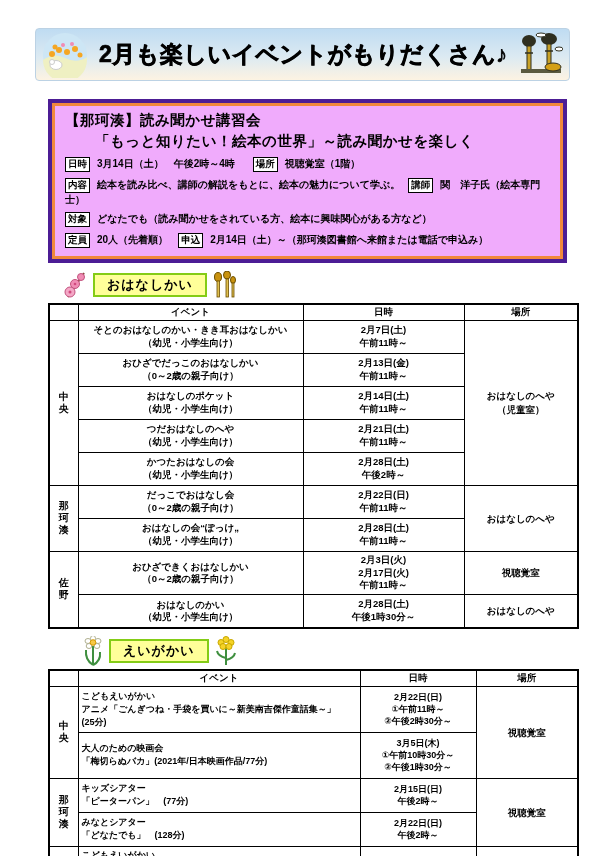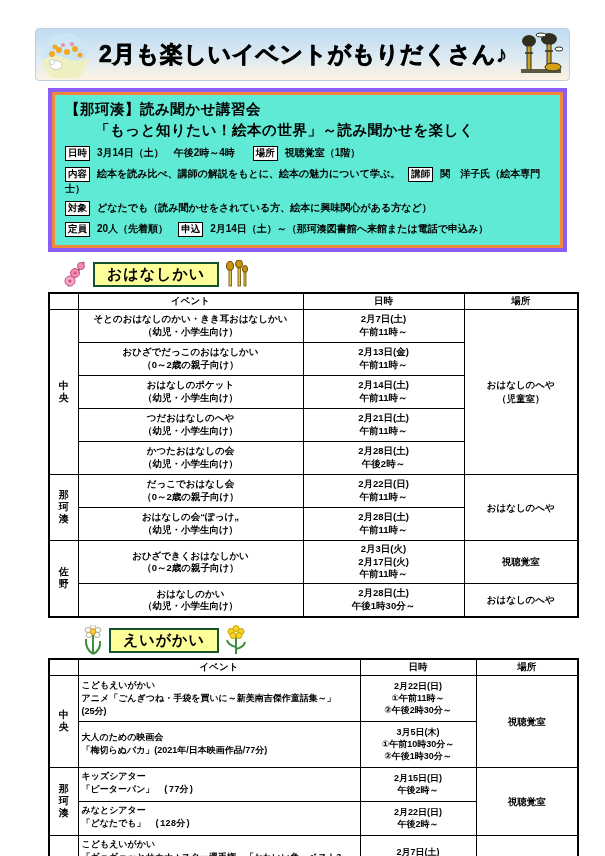--- a/index.html
+++ b/index.html
@@ -19,37 +19,37 @@
     display:flex; align-items:center; padding:0 6px;
   }
   .banner-title {
     flex:1; text-align:center;
     font-size:23px; font-weight:bold; letter-spacing:0.5px;
     -webkit-text-stroke:0.7px #000;
     white-space:nowrap;
   }
 
   
-  .notice-outer { margin:7px 38px 0 48px; border:4px solid #8b5cf6; background:#5eead4; }
+  .notice-outer { margin:18px 38px 0 48px; border:4px solid #4c1d95; background:#f0abfc; }
   .notice-inner { border:3px solid #f0883c; padding:5px 10px 8px 10px; }
   .n-title1 { font-size:14.5px; font-weight:bold; letter-spacing:0.5px; }
   .n-title2 { font-size:14.5px; font-weight:bold; letter-spacing:0.5px; margin:2px 0 4px 30px; }
   .n-line { font-size:10px; font-weight:bold; margin-top:6px; line-height:1.35; }
   .tag {
     display:inline-block; border:1px solid #000; background:#fff;
     padding:0 2px; margin-right:7px; font-size:9.5px; font-weight:bold;
   }
   .gap { display:inline-block; width:18px; }
 
   
   .section-row { display:flex; align-items:center; gap:5px; margin:8px 0 3px 62px; height:29px; }
   .section-row.movies-row { margin-left:82px; }
   .section-label {
-    background:#ffff99; border:2px solid #14532d;
-    font-size:15px; font-weight:bold; padding:1px 12px; letter-spacing:1px;
+    background:#ffff99; border:2px solid #84cc16;
+    font-size:13px; font-weight:bold; padding:1px 12px; letter-spacing:1px;
   }
 
   
   table.events {
     border-collapse:collapse; table-layout:fixed;
     margin:2px 0 0 48px; width:529px;
     border:2px solid #000;
   }
   table.events th, table.events td {
     border:1px solid #000;
@@ -61,21 +61,21 @@
   .t1 .col-event { width:225px; } .t1 .col-dt { width:161px; } .t1 .col-place { width:114px; }
   .t2 .col-event { width:282px; } .t2 .col-dt { width:116px; } .t2 .col-place { width:102px; }
   td.group { text-align:center; padding:0;font-family:Liberation Serif, serif; }
   .vname { display:inline-block; width:1.05em; word-break:break-all; line-height:1.2; font-size:10px; font-weight:bold; }
   .t1 td.event { text-align:center; height:33px; }
   .evname, .audience { display:block; text-align:center; line-height:1.3; }
   td.dt { text-align:center; white-space:pre-line; line-height:1.35; }
   td.place { text-align:center; white-space:pre-line; line-height:1.4; }
   .t2 td.event { text-align:left; white-space:pre-line; font-size:9px; line-height:1.45; height:46px; }
   .t2 td.dt { font-size:9px; }
-  .t2 tr.short td.event { height:34px;font-family:Liberation Mono, monospace; }
+  .t2 tr.short td.event { height:34px; }
 
   svg { display:block; }
 </style>
 </head>
 <body>
 
 <div class="page">
 
   <div class="banner">
     <span>

